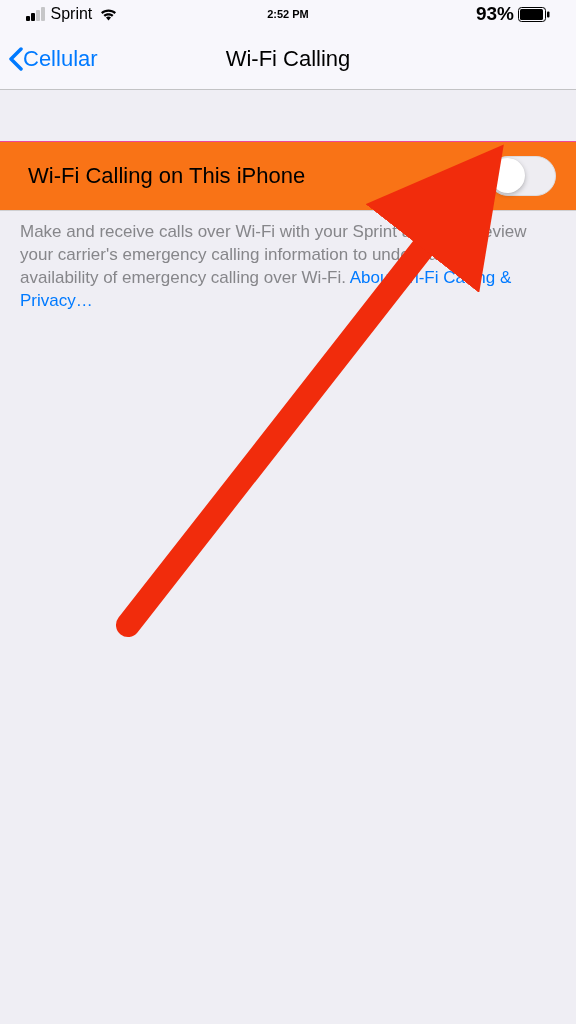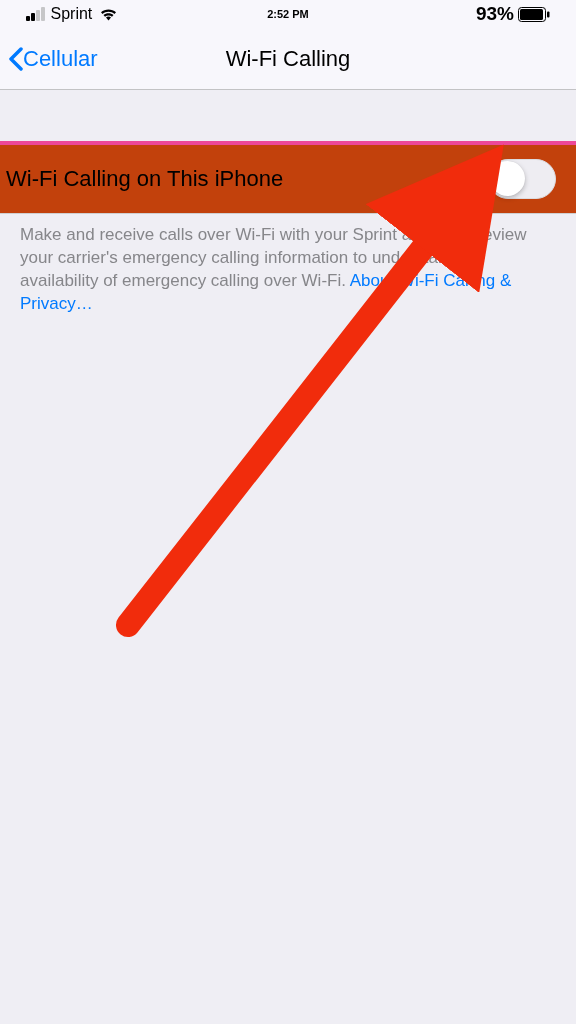--- a/index.html
+++ b/index.html
@@ -99,27 +99,27 @@
       transform: translateX(-50%);
       font-size: 22px;
       font-weight: 400;
       color: #000;
     }
     .content {
       background: #efeef4;
     }
     .setting-row {
       margin-top: 51px;
-      background: #c2410c;
-      border-top: 4px solid #ec4899;
+      background: #f97316;
+      border-top: 1px solid #ec4899;
       border-bottom: 1px solid #cfcfd1;
       display: flex;
       align-items: center;
       justify-content: space-between;
-      padding: 14px 20px 14px 6px;
+      padding: 14px 20px 14px 28px;
     }
     .setting-label {
       font-size: 22px;
       color: #000;
       font-weight: 400;
     }
     .toggle {
       width: 68px;
       height: 40px;
       background: #eeedf2;

